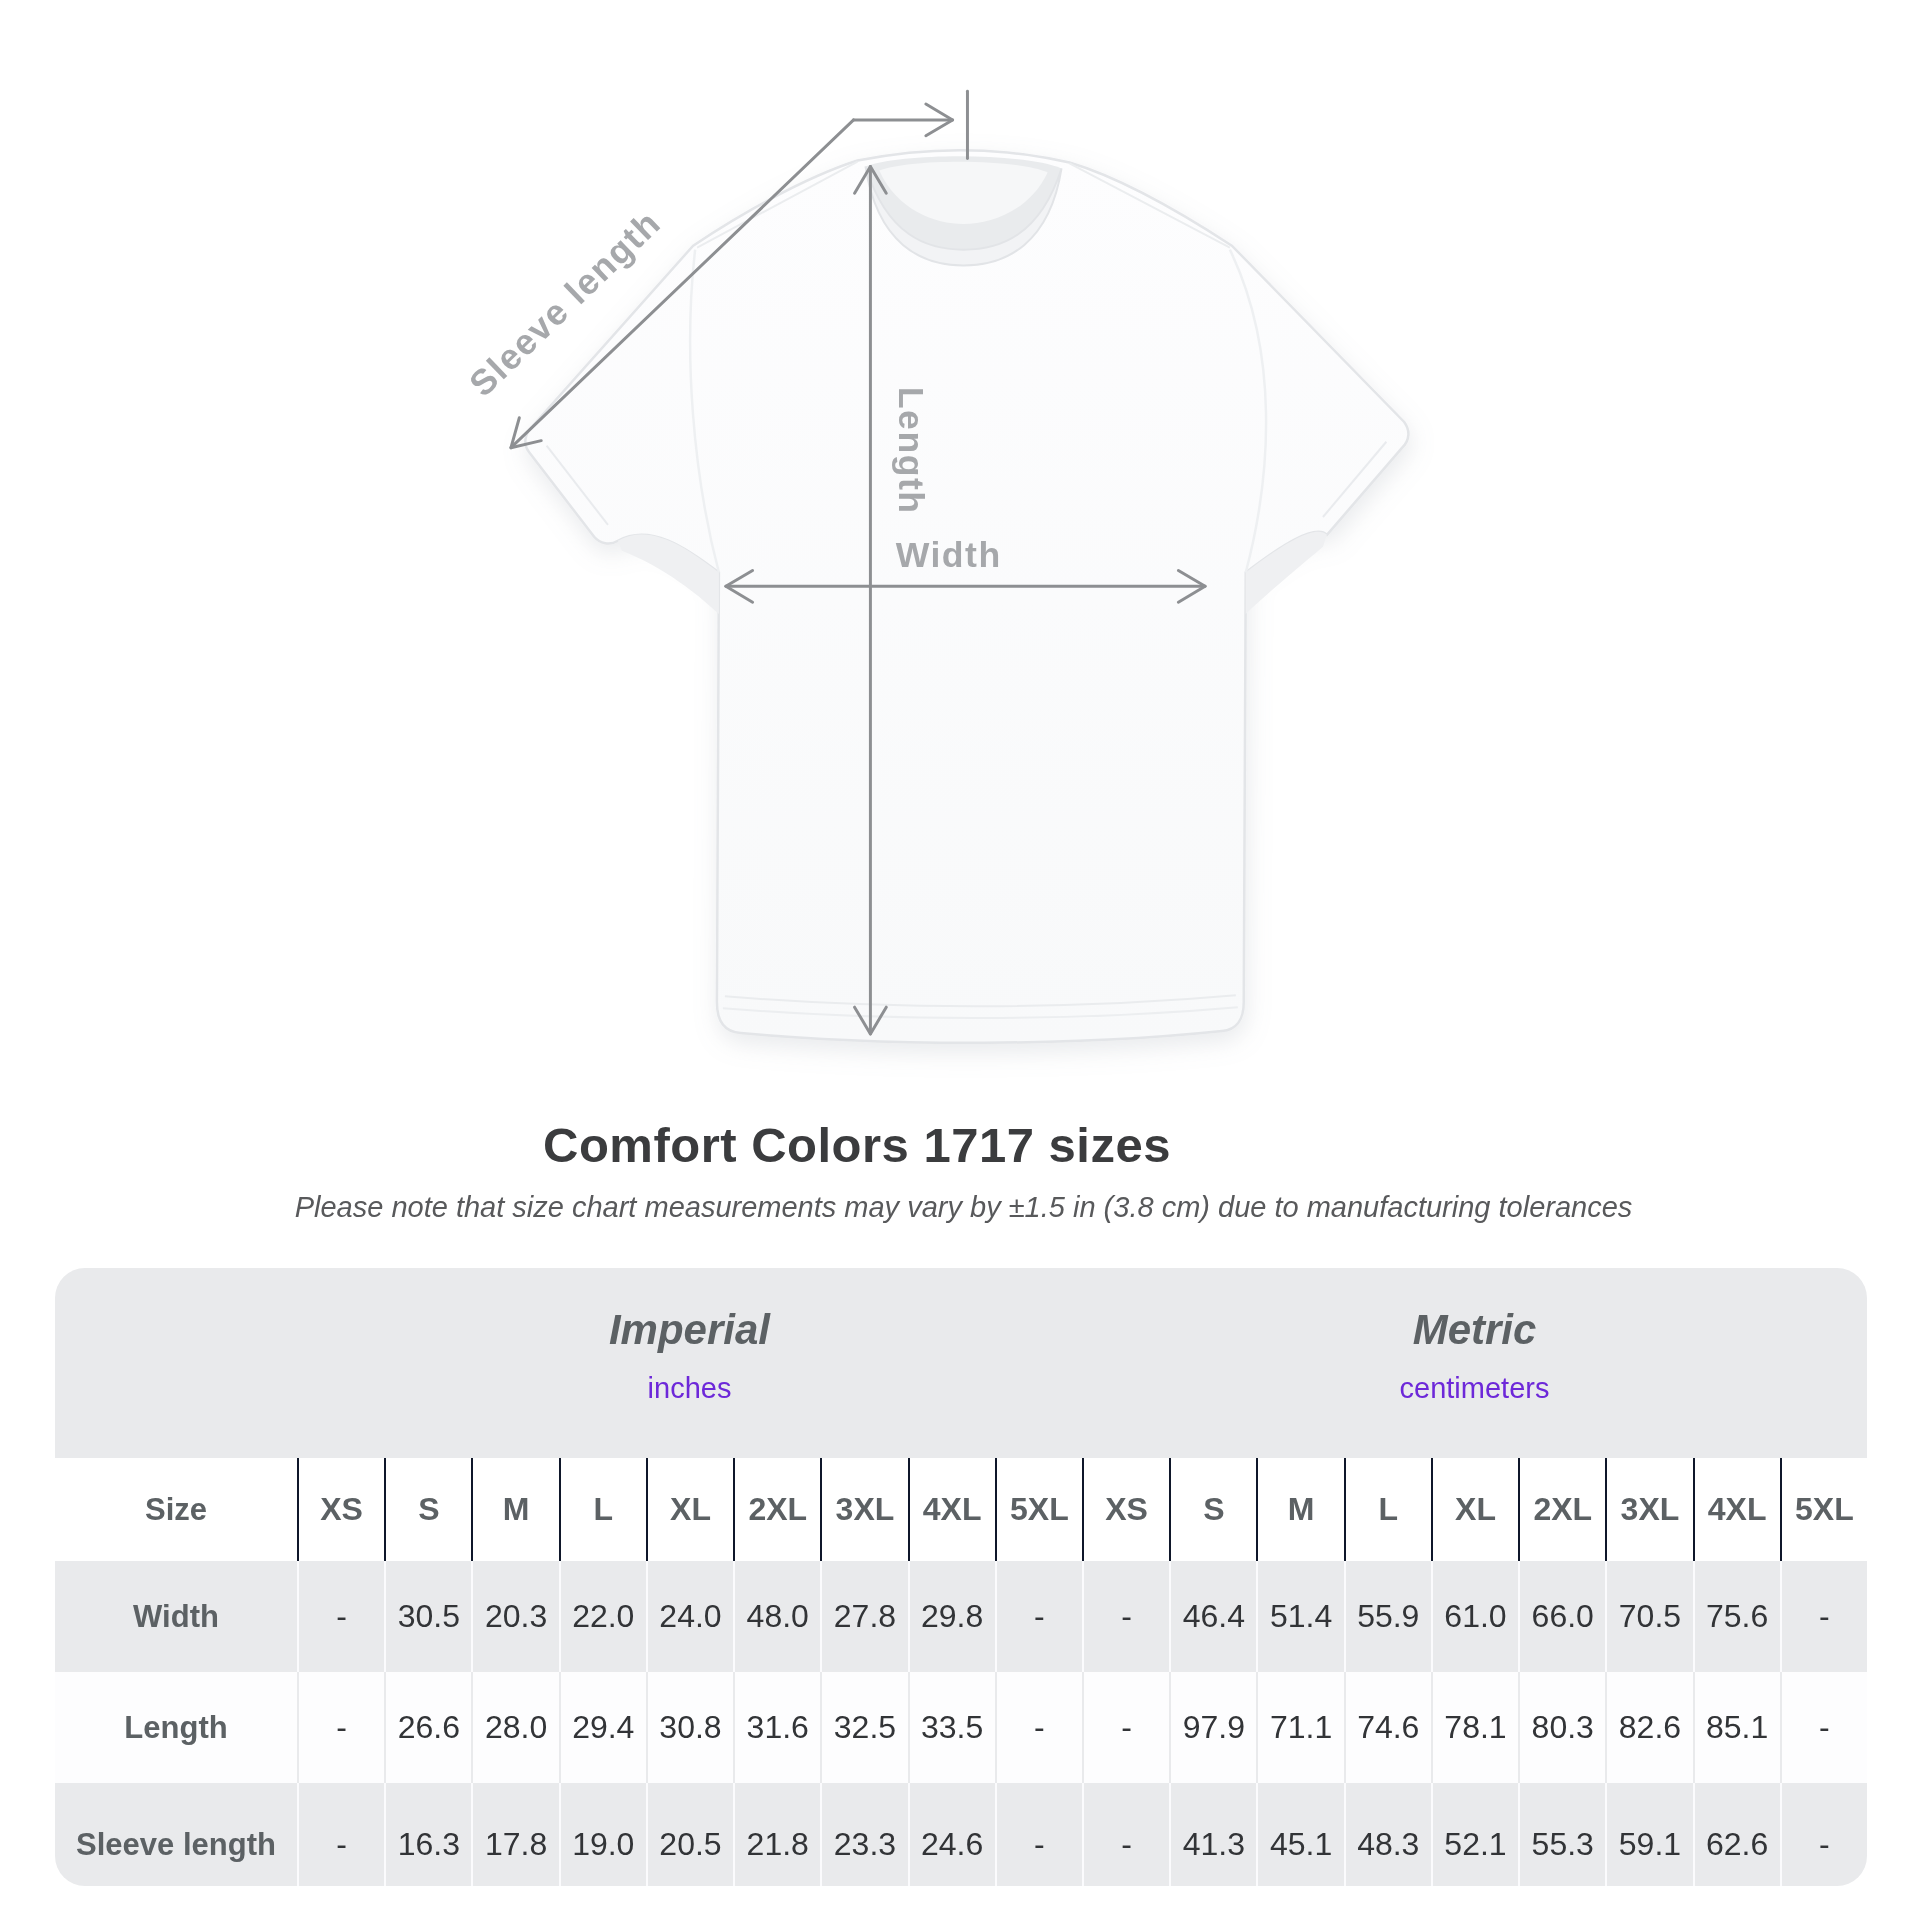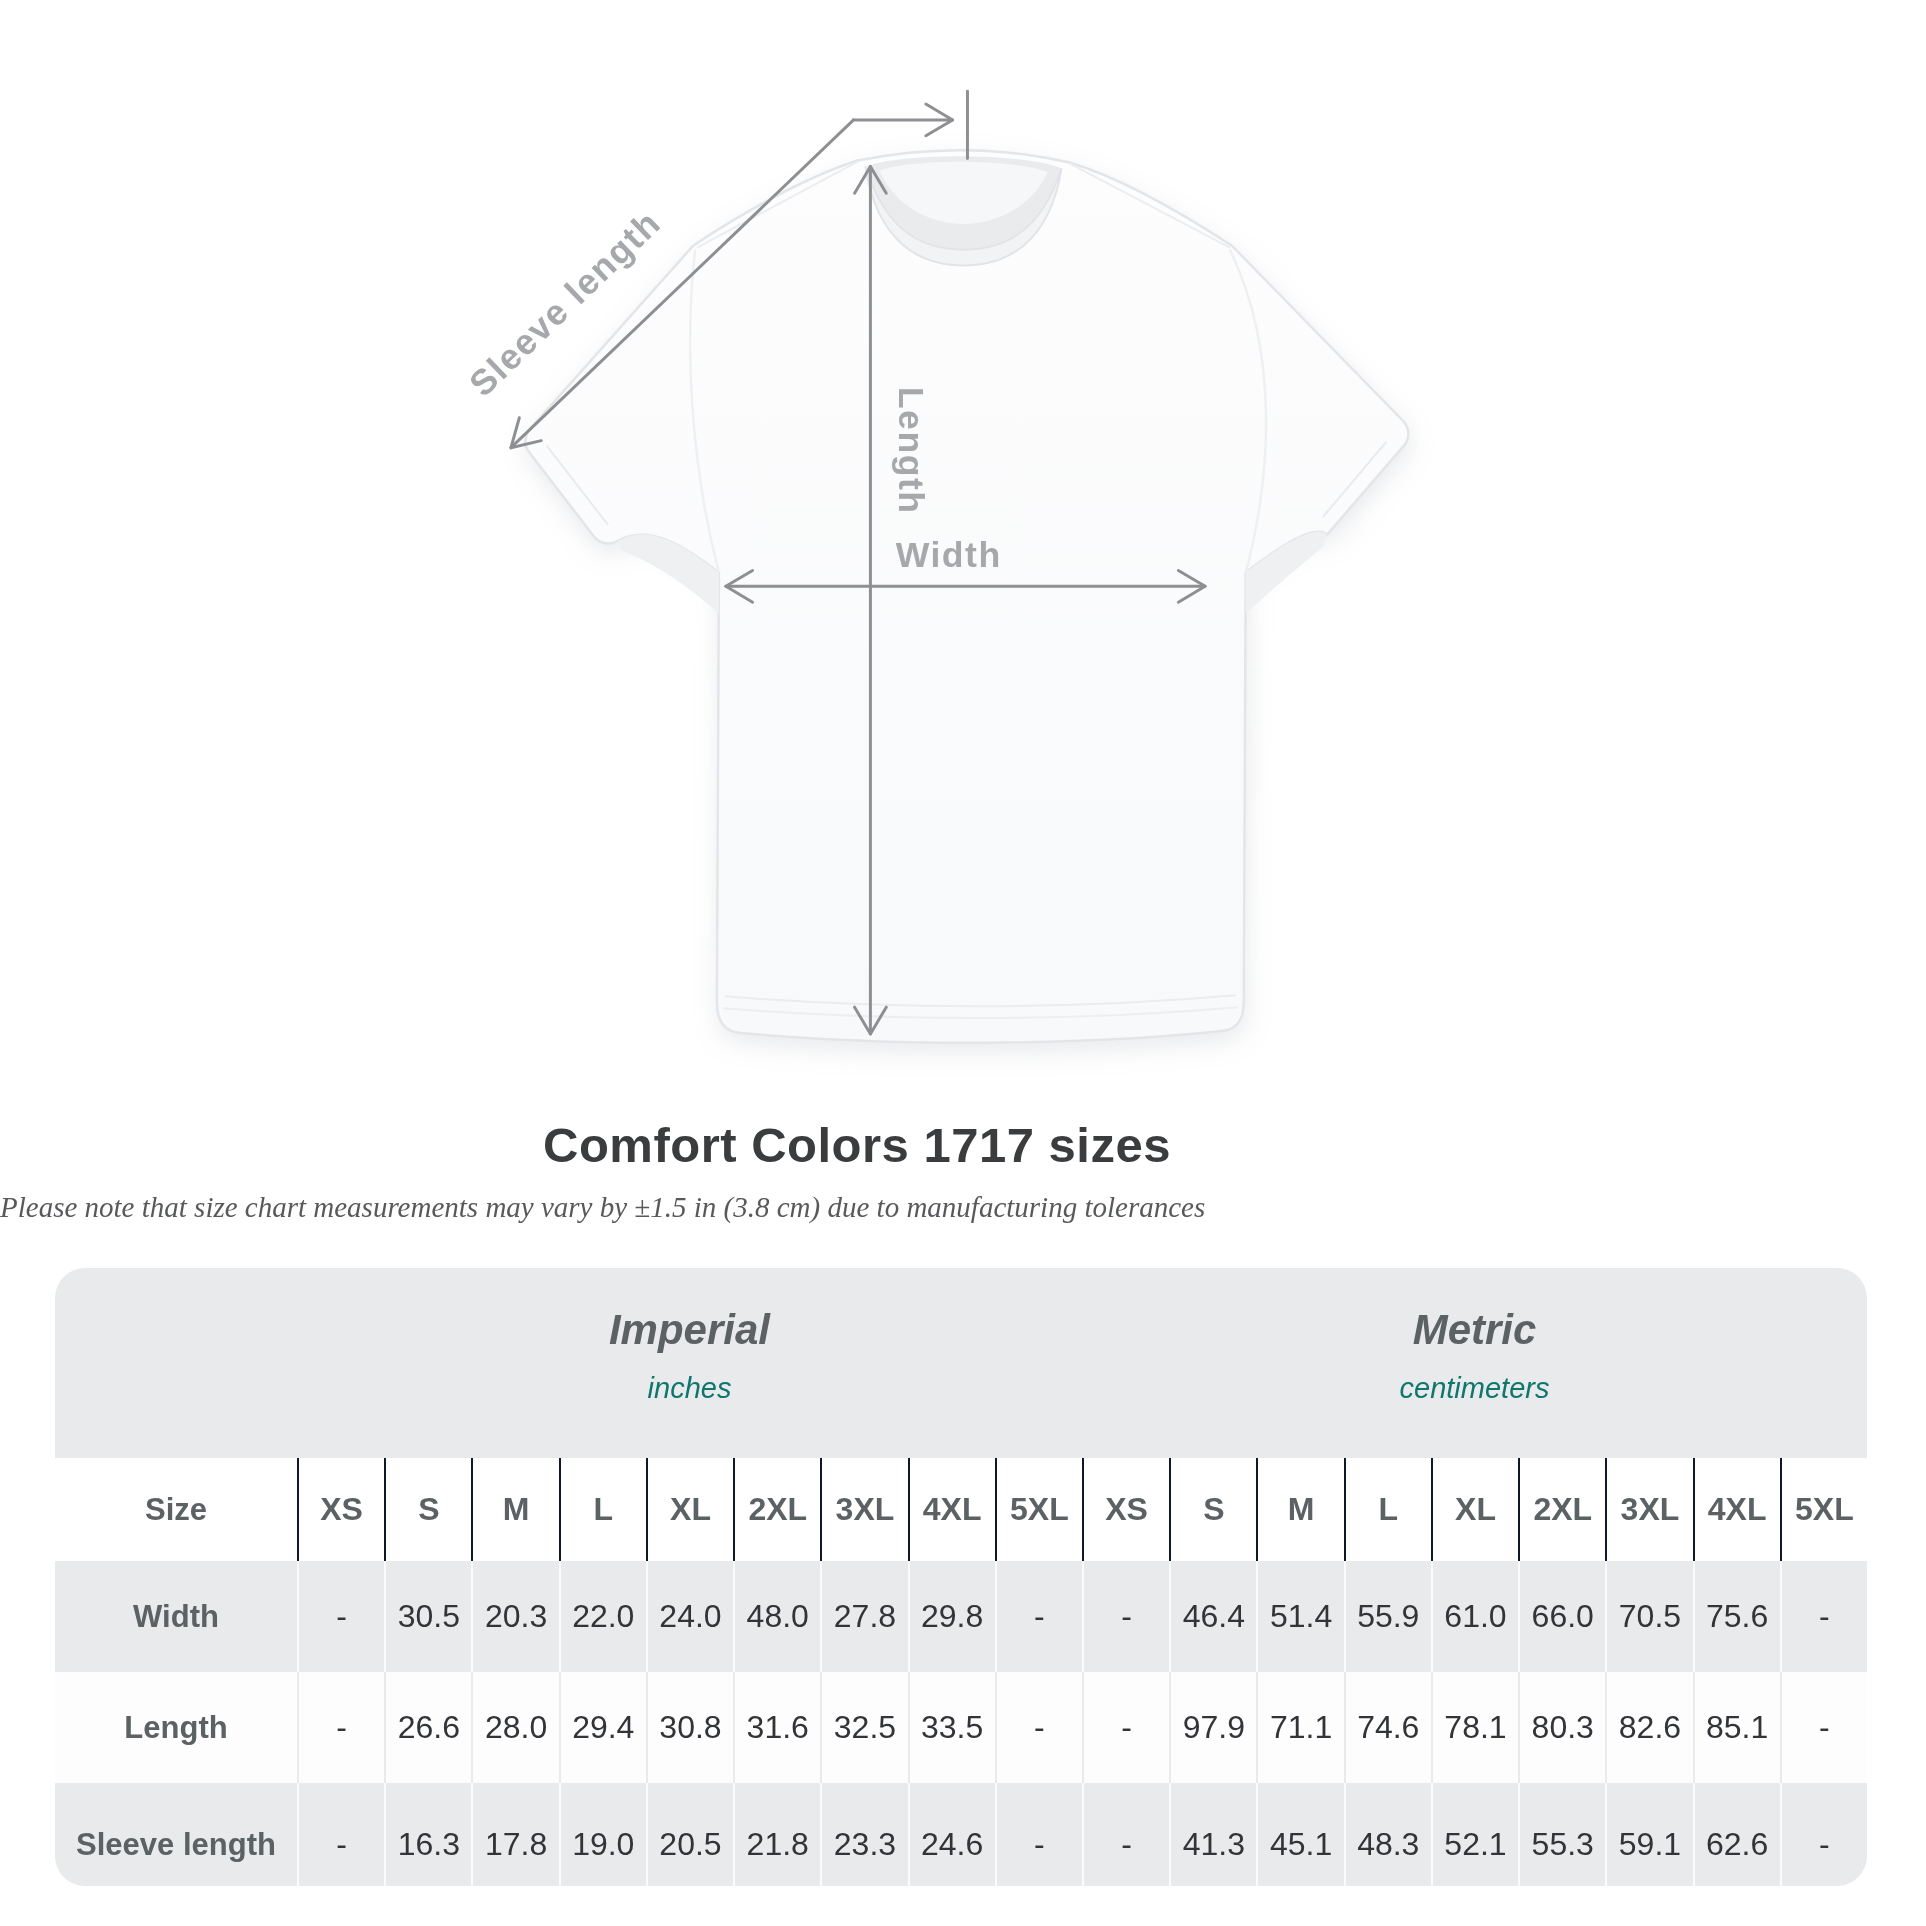--- a/index.html
+++ b/index.html
@@ -6,31 +6,31 @@
   .canvas{
     position:relative;width:1927px;height:1927px;background:#ffffff;overflow:hidden;
     font-family:"Liberation Sans", sans-serif;
   }
   .diagram{position:absolute;left:0;top:0;width:1927px;height:1238px;}
   .page-title{
     position:absolute;top:1117px;left:0;width:1714px;text-align:center;
     font-size:49px;font-weight:bold;color:#3b3c3e;letter-spacing:0.5px;
   }
   .page-subtitle{
-    position:absolute;top:1191px;left:0;width:1927px;
-    font-size:29px;font-style:italic;color:#58595b;font-family:Liberation Serif, serif;
+    position:absolute;top:1191px;left:0;width:1927px;text-align:center;
+    font-size:29px;font-style:italic;color:#58595b;
   }
   .size-table{
     position:absolute;left:55px;top:1268px;width:1812px;height:618px;
     background:#e9eaec;border-radius:30px;overflow:hidden;color:#5c6164;
   }
   .group-row{display:grid;grid-template-columns:242px 1fr 1fr;height:174px;}
   .group-cell{display:flex;flex-direction:column;align-items:center;justify-content:center;gap:18px;}
   .group-title{font-size:42px;font-weight:bold;font-style:italic;color:#5c6164;}
-  .group-sub{font-size:29px;font-style:italic;color:#0f766e;}
+  .group-sub{font-size:29px;color:#6d28d9;}
   .row{display:grid;grid-template-columns:242px repeat(18,1fr);}
   .cell{display:flex;align-items:center;justify-content:center;}
   .header-row{height:103px;background:#ffffff;font-weight:bold;font-size:32px;color:#5c6164;margin-top:16px;}
   .header-row .cell + .cell{border-left:2px solid #0f172a;}
   .data-row{height:111px;font-size:32px;color:#323437;}
   .data-row .cell + .cell{border-left:2px solid #fbfbfd;}
   .data-row.white{background:#fdfdfe;}
   .data-row.white .cell + .cell{border-left-color:#e9eaec;}
   .data-row.last{height:123px;}
   .label-cell{font-weight:bold;color:#5c6164;font-size:31px;}

